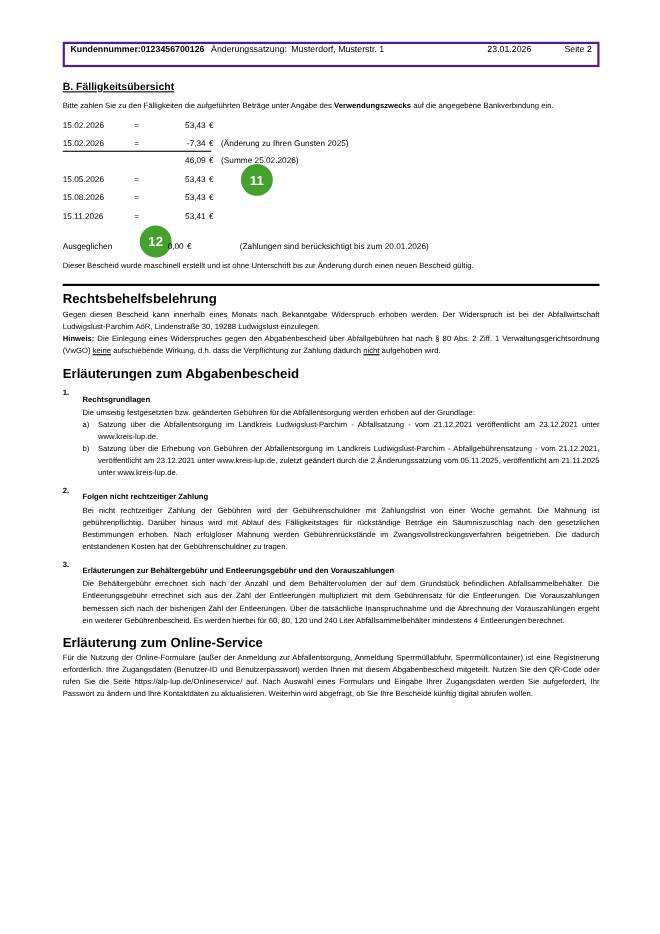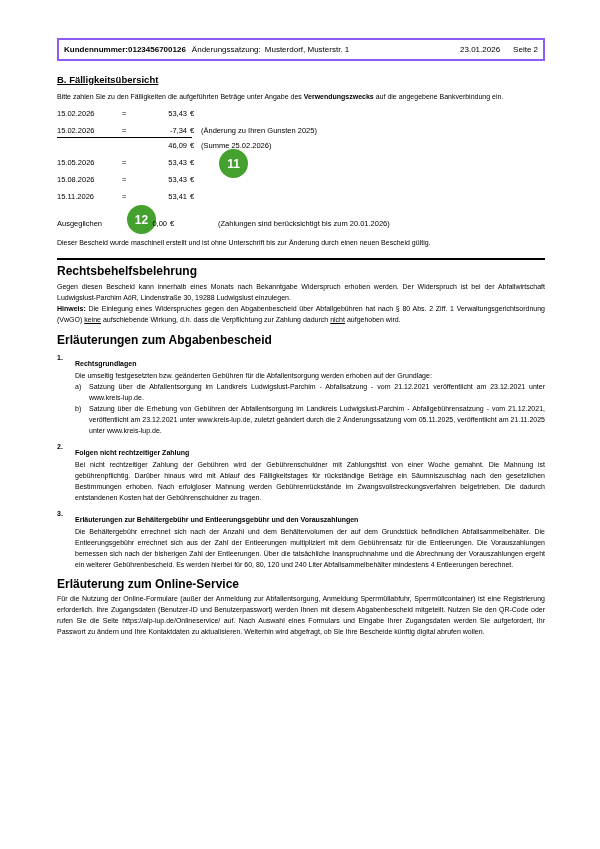--- a/index.html
+++ b/index.html
@@ -4,25 +4,25 @@
 <style>
   html,body { margin:0; padding:0; background:#ffffff; }
   .page {
     position:relative; width:600px; height:849px; background:#ffffff;
     font-family:"Liberation Sans", sans-serif; color:#000; overflow:hidden;
   }
   .content { position:absolute; left:57px; top:38px; width:488px; }
 
   
   .header-box {
-    border:2px solid #8b5cf6; height:19px; display:flex; align-items:center;
+    border:2px solid #4c1d95; height:19px; display:flex; 
     padding:0 5px; font-size:8px; white-space:nowrap;
   }
   .b { font-weight:bold; }
-  .hb-right { margin-left:auto; display:flex; gap:13px; }
+  .hb-right { margin-left:auto; display:flex; gap:30px; }
   .hb-gap { margin-left:6px; }
   .hb-gap2 { margin-left:4px; }
 
   
   .sec-title { font-size:9.5px; font-weight:bold; text-decoration:underline; margin-top:13px; }
   .big-title { font-size:12px; font-weight:bold; margin-top:8px; }
 
   .intro { font-size:7px; line-height:10px; margin-top:7px; }
 
   

